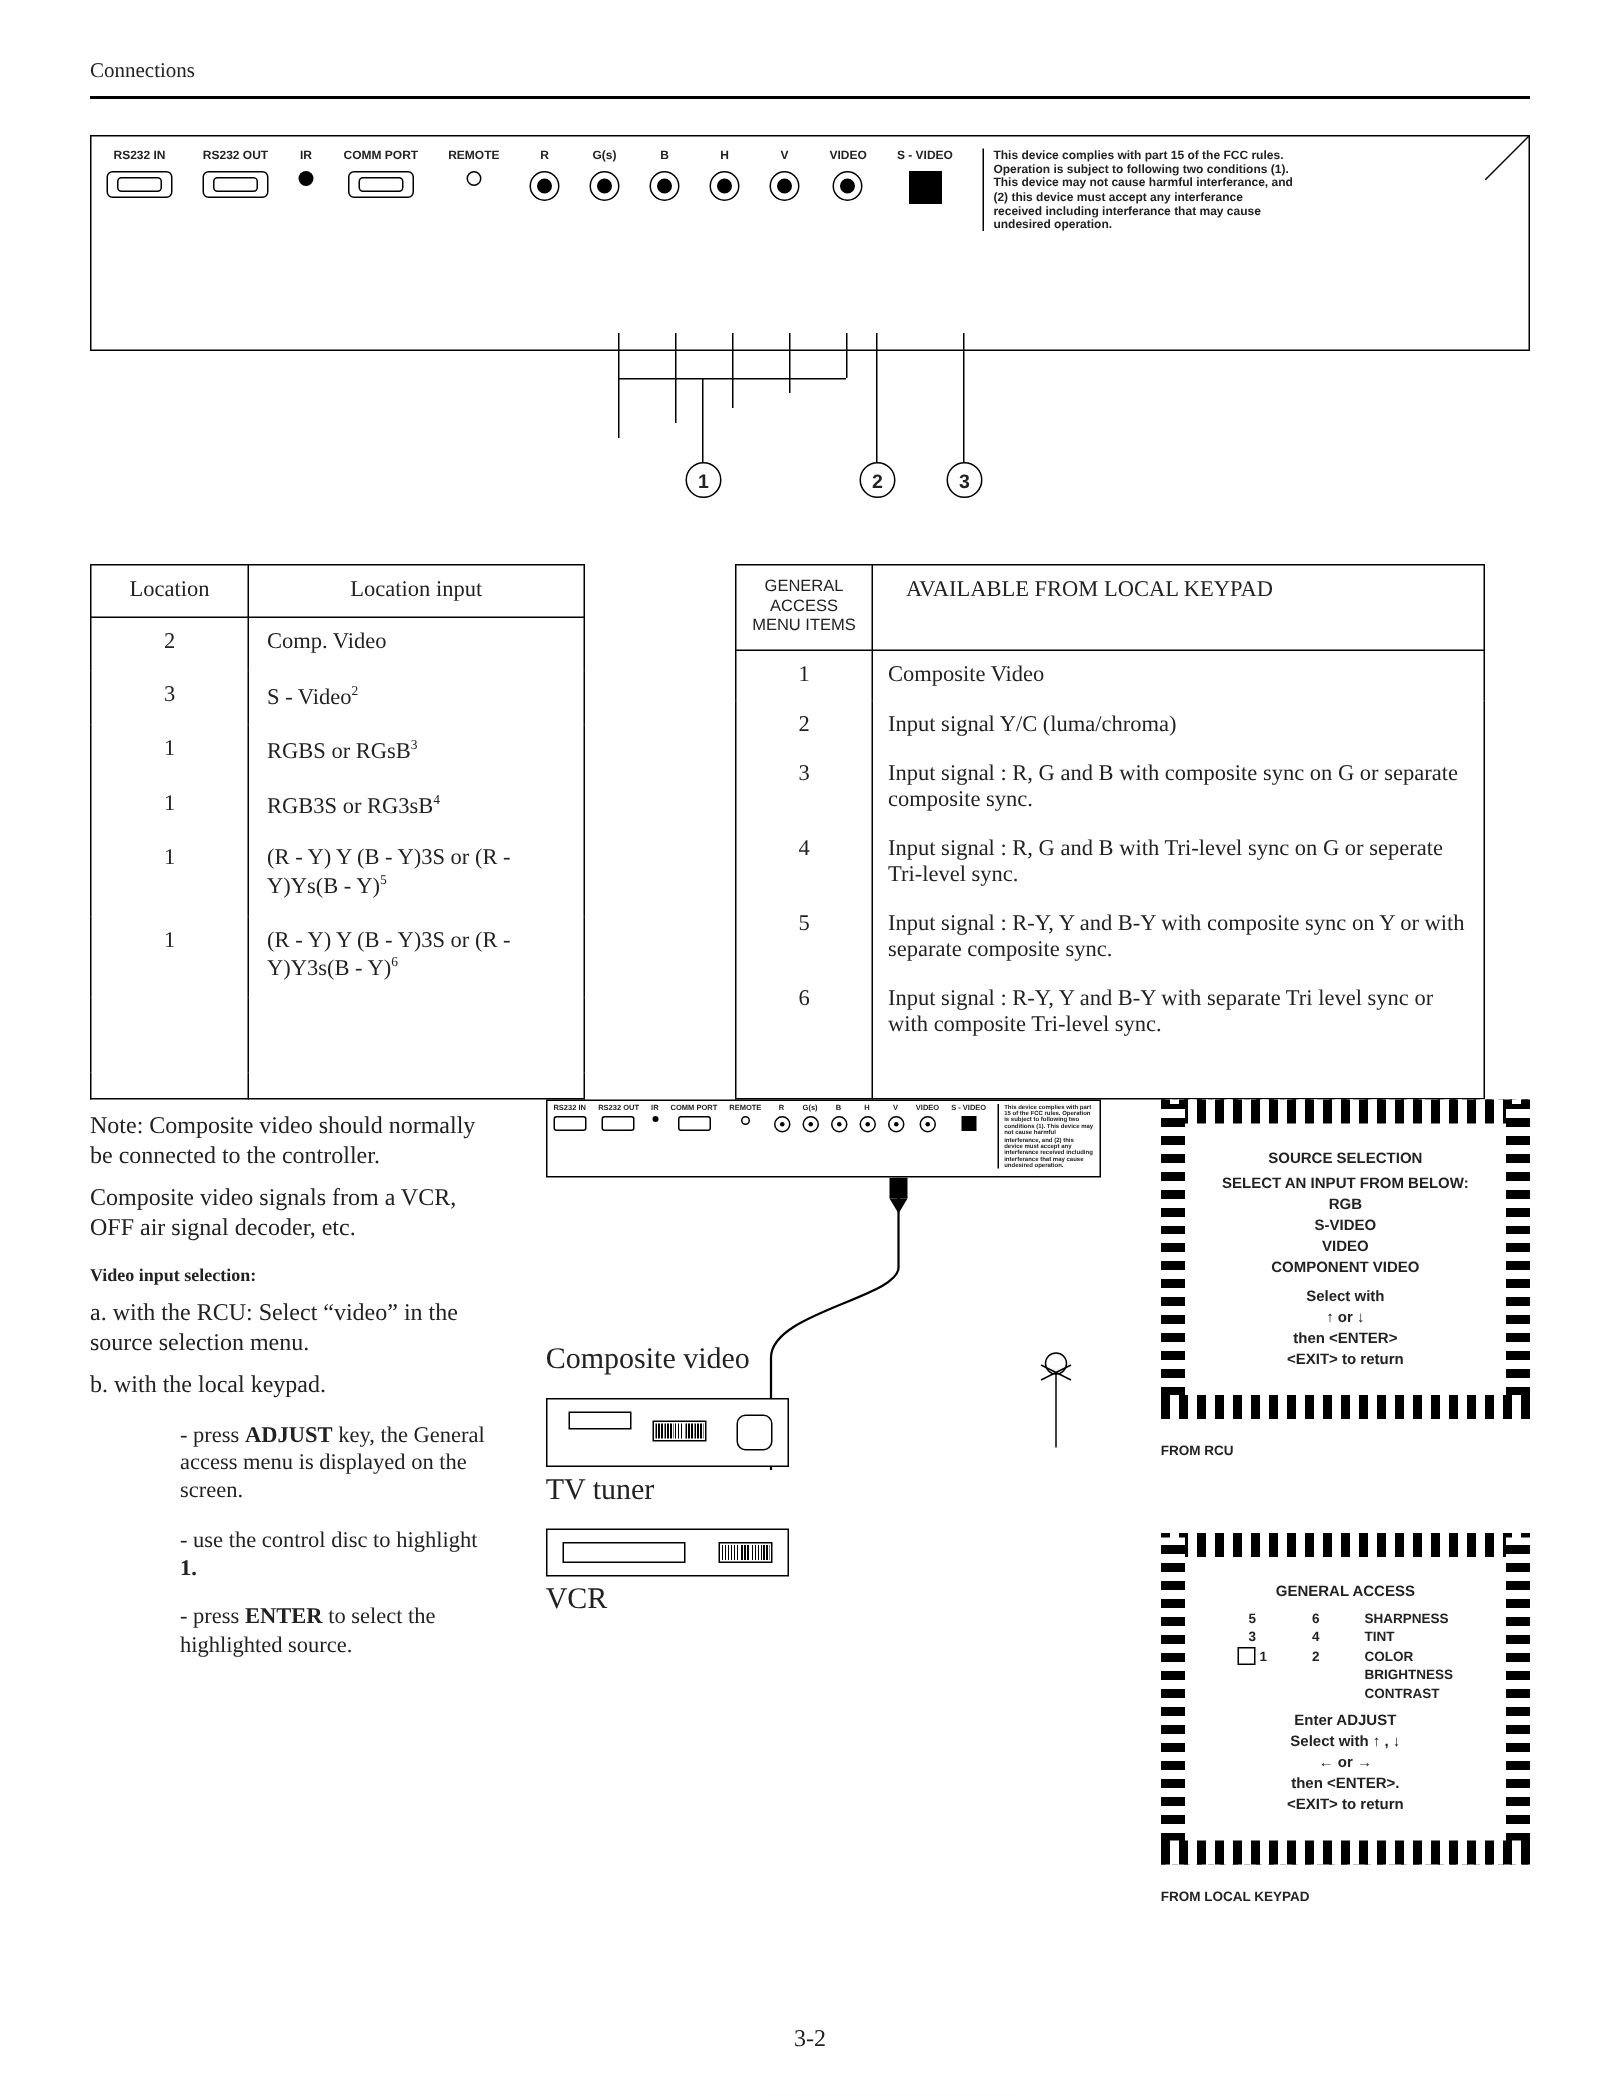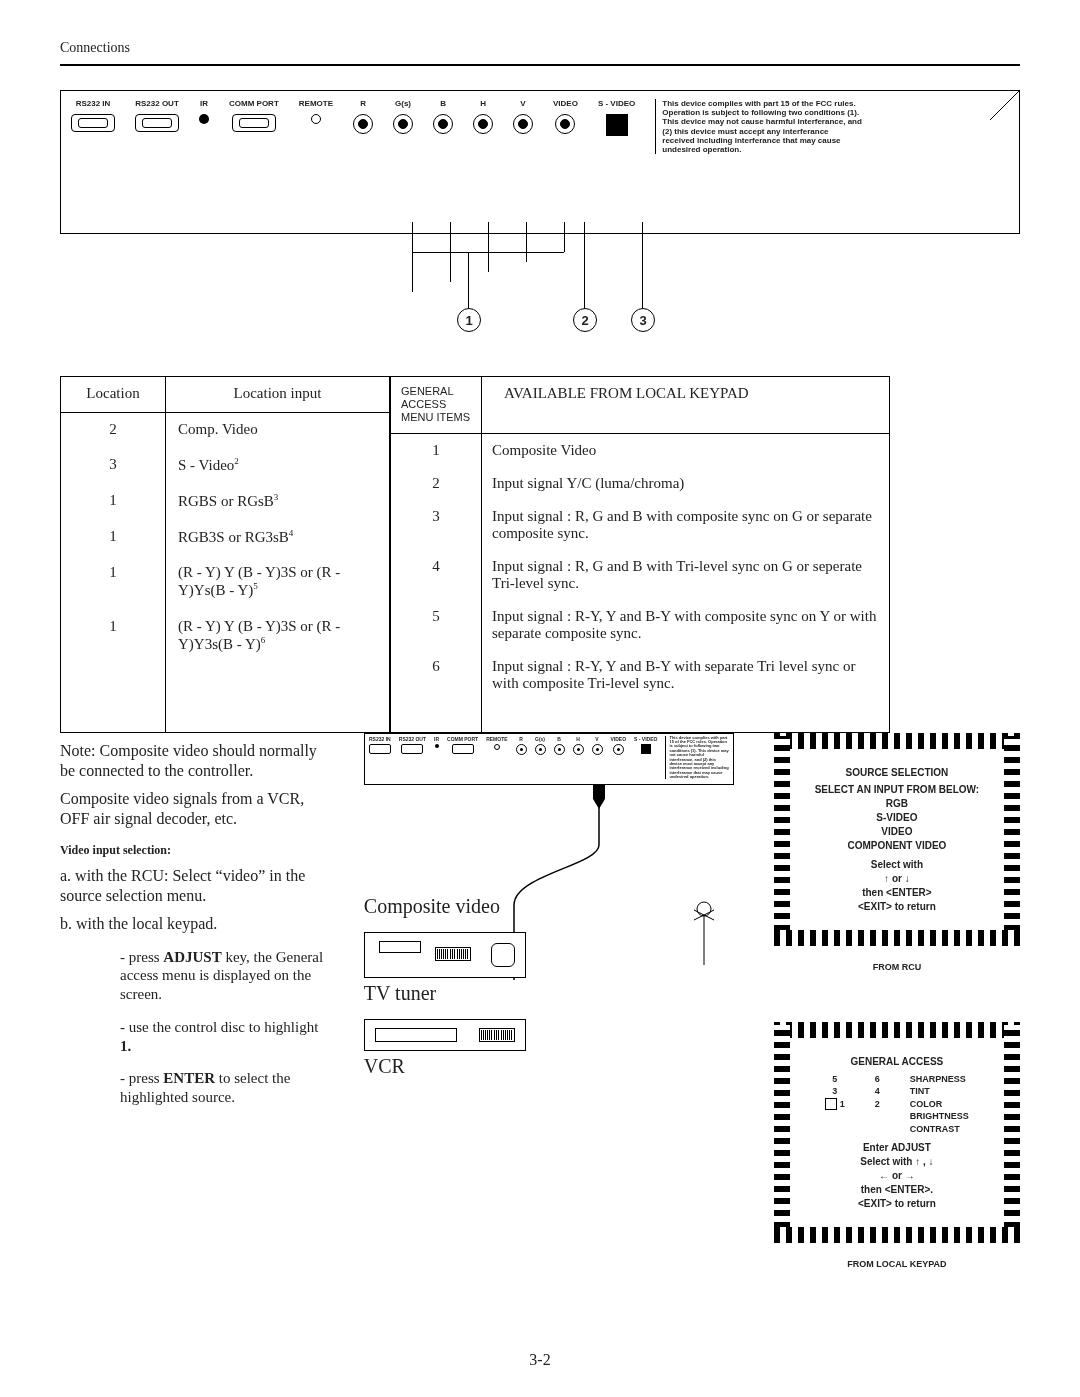--- a/index.html
+++ b/index.html
@@ -55,32 +55,32 @@
   }
   .wires {
     position:relative; height:110px; margin-top:-12px;
   }
   .wire { position:absolute; width:1px; background:#000; }
   .circle-node{
     width:22px; height:22px; border:1.5px solid #000; border-radius:50%;
     display:flex; align-items:center; justify-content:center; font-size:13px; font-weight:bold;
     position:absolute; background:#fff; font-family:Arial,sans-serif;
   }
-  .tables { display:flex; margin-top:44px; }
+  .tables { display:flex; gap:100px; margin-top:44px; }
   table { border-collapse:collapse; font-size:15px; }
   .loc-table { width:330px; }
   .loc-table th, .loc-table td { border:1px solid #000; padding:8px 12px; vertical-align:top;}
   .loc-table th { font-weight:normal; text-align:center;}
   .loc-table td:first-child{ text-align:center; width:80px;}
   .loc-table .noborder td{ border-left:1px solid #000; border-right:1px solid #000; border-top:none; border-bottom:none;}
   .loc-table .space td{ height:34px;}
   .sup { font-size:9px; vertical-align:super;}
   .menu-table { width:500px; }
   .menu-table th, .menu-table td { border:1px solid #000; padding:8px 10px; vertical-align:top;}
-  .menu-table th:first-child { width:70px; font-size:11px; font-family:Arial,sans-serif; font-weight:normal; text-align:left; line-height:1.2;}
+  .menu-table th:first-child { width:70px; font-size:11px; font-family:Arial,sans-serif; font-weight:normal; text-align:center; line-height:1.2;}
   .menu-table th:last-child { font-weight:normal; text-align:left; padding-left:22px;}
   .menu-table td:first-child{ text-align:center; width:70px;}
   .menu-table .noborder td{ border-left:1px solid #000; border-right:1px solid #000; border-top:none; border-bottom:none;}
   .section-title { font-weight:bold; font-size:18px; margin-top:30px; margin-bottom:16px;}
   .lower { display:flex; gap:40px; }
   .lcol { width:300px; font-size:16px; line-height:1.25;}
   .lcol p{ margin:8px 0;}
   .lcol .sub{ font-weight:bold; font-size:12px; margin-top:14px;}
   .lcol .step { margin-left:60px; font-size:15px; margin-top:14px;}
   .mcol { width:370px; position:relative;}
@@ -116,21 +116,21 @@
     background:repeating-linear-gradient(90deg,#000 0 6px,#fff 6px 12px);
   }
   .osd::before{ top:-3px;}
   .osd::after{ bottom:-3px;}
   .osd .side-l,.osd .side-r{
     position:absolute; top:0; bottom:0; width:16px;
     background:repeating-linear-gradient(0deg,#000 0 6px,#fff 6px 12px);
   }
   .osd .side-l{left:-3px;} .osd .side-r{right:-3px;}
   .osd .content{ position:relative; z-index:1; background:#fff;}
-  .osd-caption{ font-size:9px; font-weight:bold; font-family:Arial,sans-serif; text-align:center; margin-top:16px;}
+  .osd-caption{ font-size:9px; font-weight:bold; font-family:Arial,sans-serif; text-align:left; margin-top:16px;}
   .osd p{ margin:3px 0;}
   .osd .title{ font-size:10px; margin-bottom:6px;}
   .arrow{ font-family:Arial,sans-serif;}
   .ga-grid{ display:flex; gap:30px; justify-content:center; font-size:9px; line-height:1.4; margin:6px 0;}
   .ga-grid .col{ text-align:center;}
   .ga-grid .picked{ width:10px;height:10px;border:1px solid #000;display:inline-block;vertical-align:middle;}
   .pagenum{ position:absolute; bottom:28px; left:0; right:0; text-align:center; font-size:16px;}
 </style>
 </head>
 <body>

